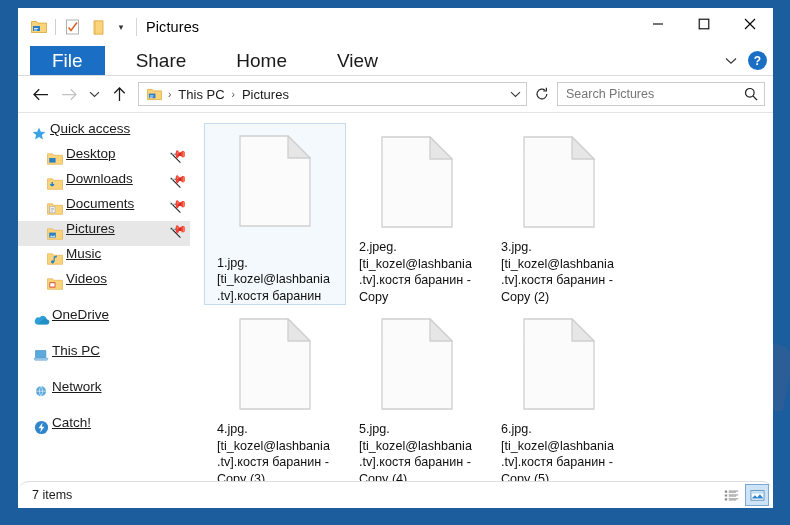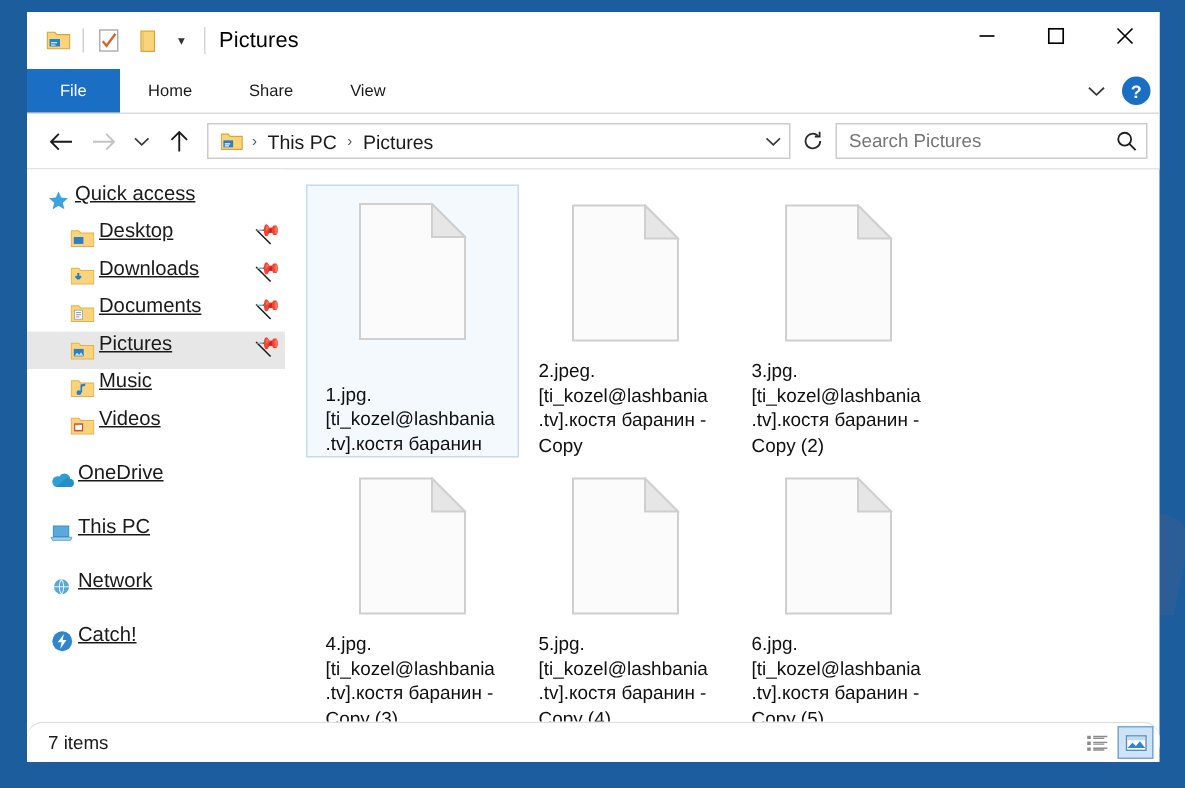--- a/index.html
+++ b/index.html
@@ -103,22 +103,23 @@
     background: #fff;
     display: flex;
     align-items: stretch;
     border-bottom: 1px solid #dcdcdc;
     flex: 0 0 auto;
     position: relative;
   }
   .tab {
     padding: 0 19px;
     display: flex; align-items: center;
-    font-size: 11px;
+    font-size: 19px;
     color: #1a1a1a;
+    margin-left: 12px;
   }
   .tab.file {
     background: #1a6fc4;
     color: #fff;
     padding: 0 22px;
   }
   .ribbon-right {
     position: absolute;
     right: 6px; top: 0; bottom: 0;
     display: flex; align-items: center; gap: 6px;
@@ -391,22 +392,22 @@
       <div class="wc">
         <svg width="12" height="12" viewBox="0 0 12 12">
             <path d="M1 1l10 10M11 1L1 11" stroke="#000" stroke-width="1.1"></path>
           </svg>
       </div>
     </div>
   </div>
 
   <div class="ribbon">
     <div class="tab file">File</div>
+    <div class="tab">Share</div>
     <div class="tab">Home</div>
-    <div class="tab">Share</div>
     <div class="tab">View</div>
 
     <div class="ribbon-right">
       <div class="ribbon-chevron">
         <svg width="12" height="8" viewBox="0 0 12 8">
             <path d="M1 1.5L6 6.2l5-4.7" stroke="#3a3a3a" stroke-width="1.2" fill="none"></path>
           </svg>
       </div>
       <div class="help-btn">?</div>
     </div>

